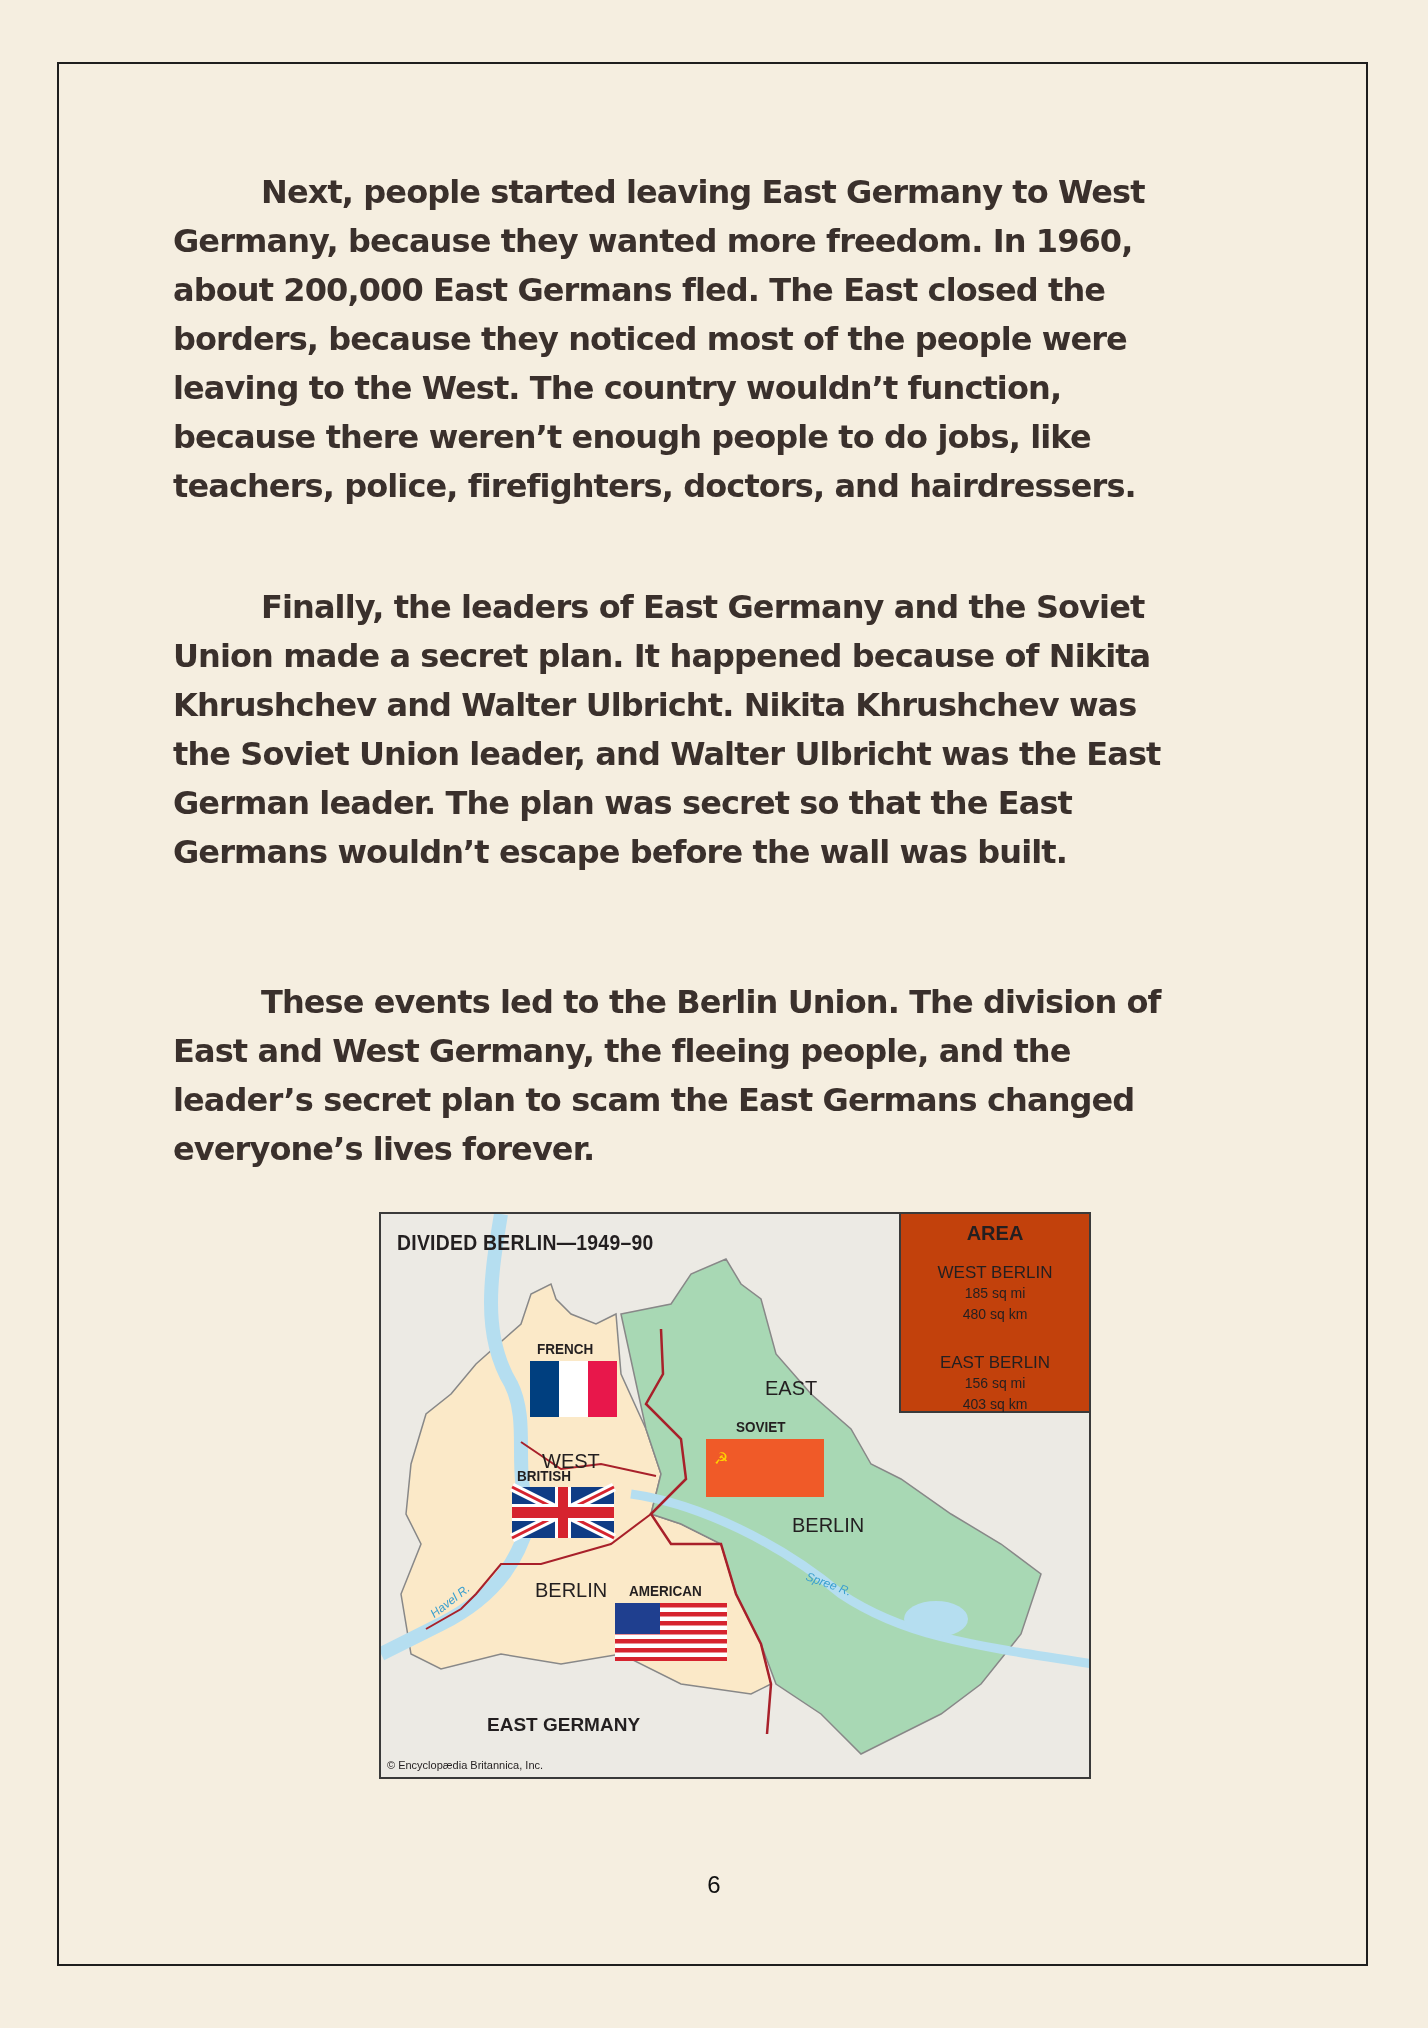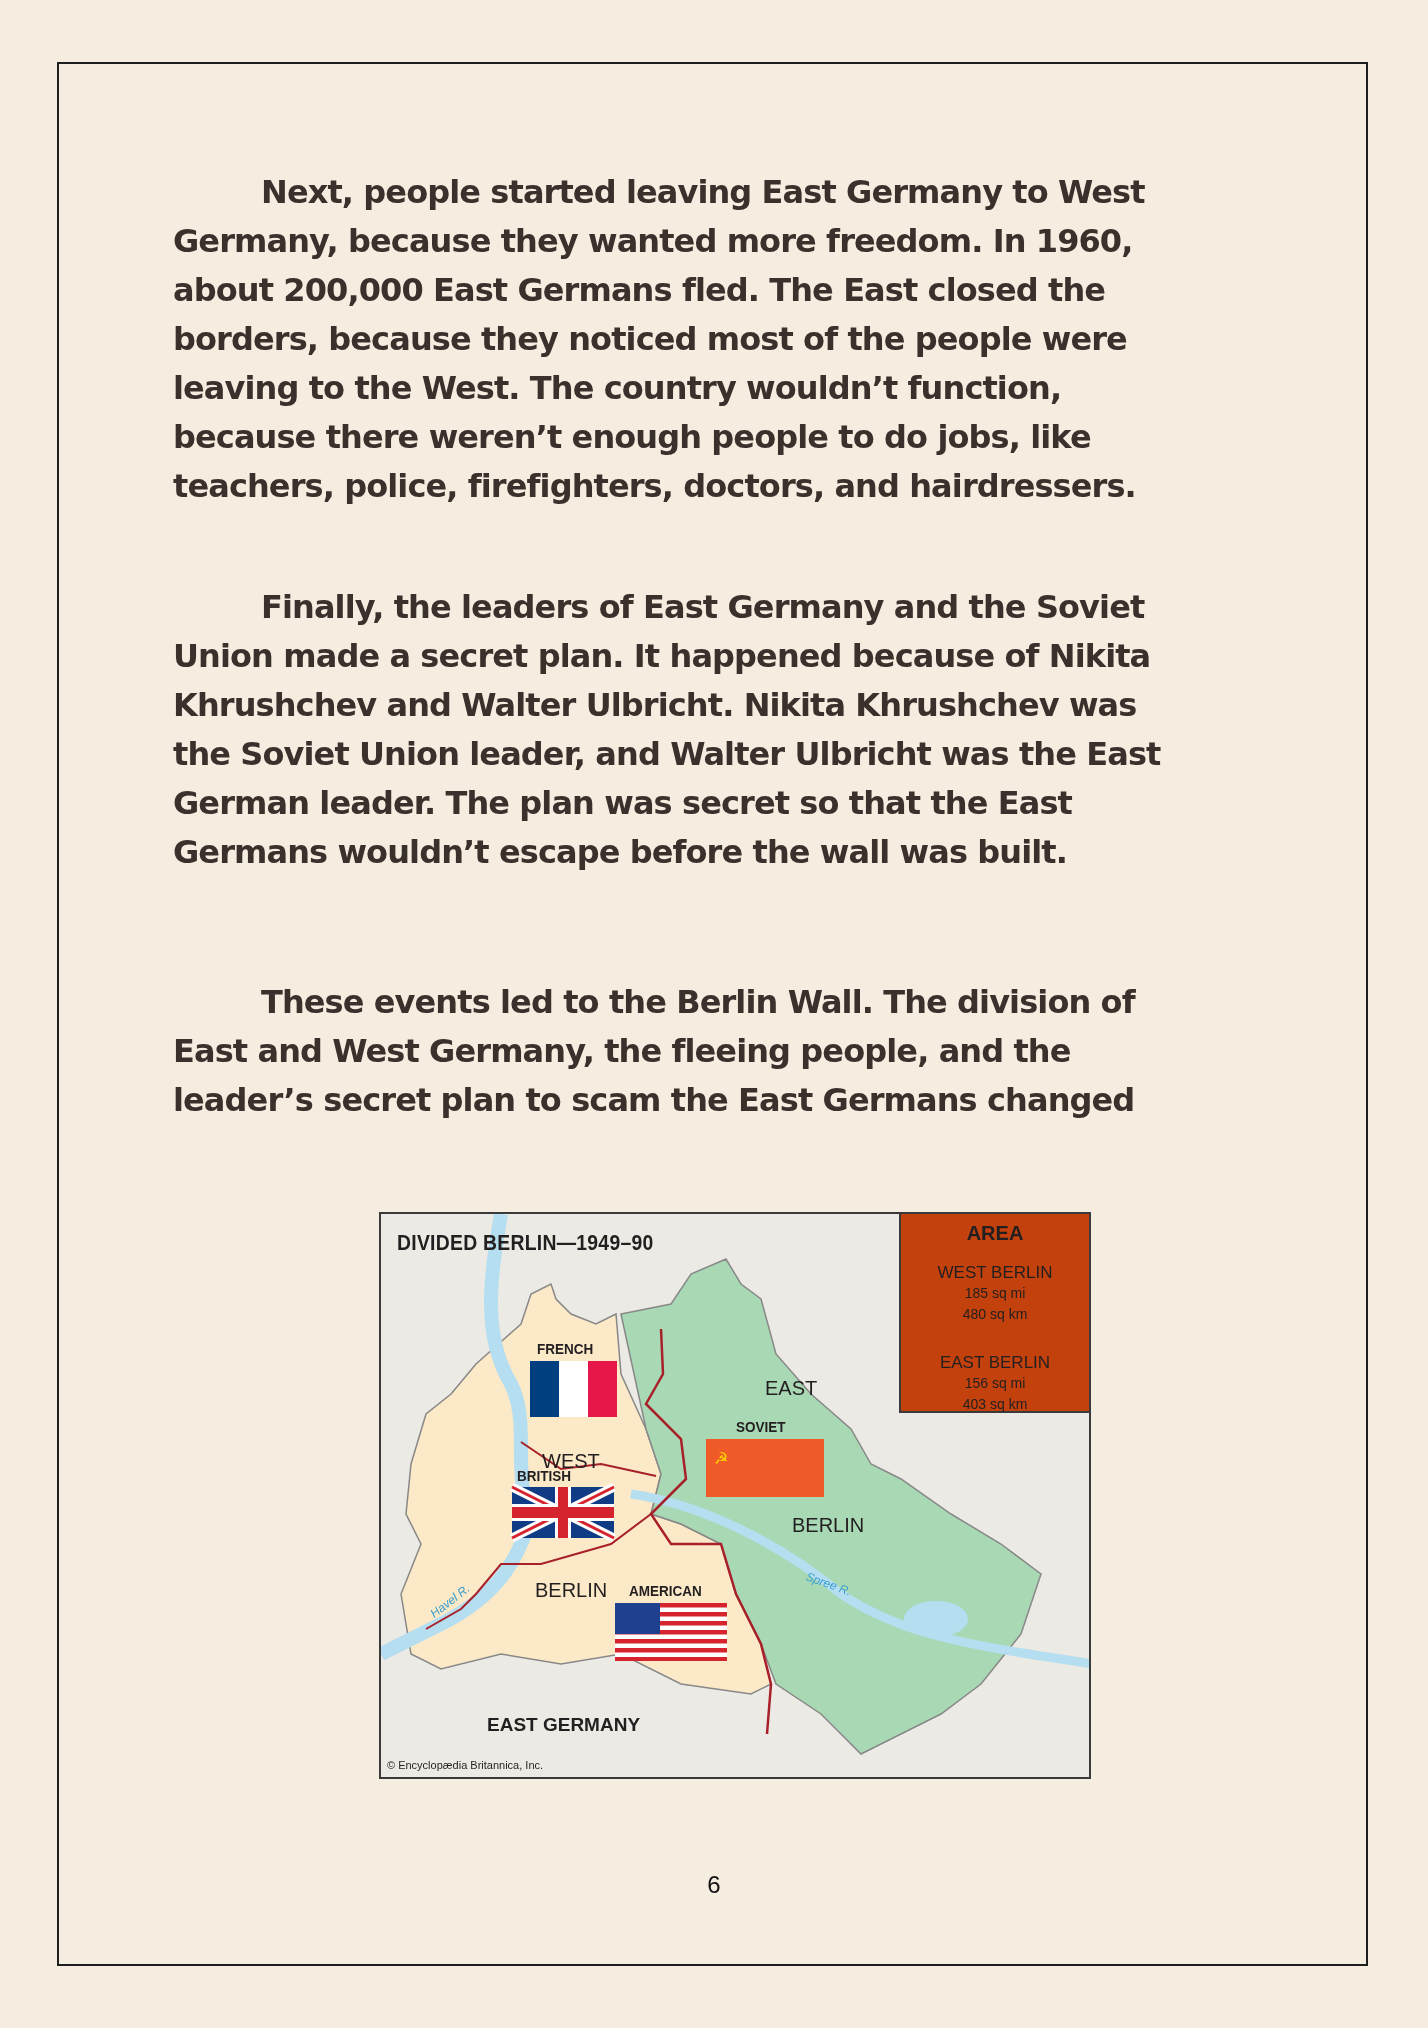--- a/index.html
+++ b/index.html
@@ -28,21 +28,21 @@
 </style>
 </head>
 <body>
 
 <div class="frame"></div>
 
 <p class="para" id="p1"><span class="indent"></span><span>Next, people started leaving East Germany to West</span><br><span>Germany, because they wanted more freedom.  In 1960,</span><br><span>about 200,000 East Germans fled.  The East closed the</span><br><span>borders, because they noticed most of the people were</span><br><span>leaving to the West.  The country wouldn’t function,</span><br><span>because there weren’t enough people to do jobs, like</span><br><span>teachers, police, firefighters, doctors, and hairdressers.</span></p>
 
 <p class="para" id="p2"><span class="indent"></span><span>Finally, the leaders of East Germany and the Soviet</span><br><span>Union made a secret plan.  It happened because of Nikita</span><br><span>Khrushchev and Walter Ulbricht.  Nikita Khrushchev was</span><br><span>the Soviet Union leader, and Walter Ulbricht was the East</span><br><span>German leader.  The plan was secret so that the East</span><br><span>Germans wouldn’t escape before the wall was built.</span></p>
 
-<p class="para" id="p3"><span class="indent"></span><span>These events led to the Berlin Wall.  The division of</span><br><span>East and West Germany, the fleeing people, and the</span><br><span>leader’s secret plan to scam the East Germans changed</span><br></p>
+<p class="para" id="p3"><span class="indent"></span><span>These events led to the Berlin Union.  The division of</span><br><span>East and West Germany, the fleeing people, and the</span><br><span>leader’s secret plan to scam the East Germans changed</span><br><span>everyone’s lives forever.</span></p>
 
 <div class="map">
   <svg width="712" height="567" viewBox="0 0 712 567">
 
     <path d="M70,180 L95,150 L140,110 L150,80 L170,70 L175,85 L190,100 L215,110 L235,100 L240,160 L265,215 L280,260 L270,300 L300,310 L340,330 L355,380 L380,430 L390,470 L370,480 L300,470 L240,440 L180,450 L120,440 L60,455 L30,440 L20,380 L40,330 L25,300 L30,250 L45,200 Z" fill="#fbe9c8" stroke="#888" stroke-width="1.5"></path>
 
     <path d="M240,100 L290,90 L310,60 L345,45 L360,70 L380,85 L395,140 L430,180 L470,215 L490,250 L520,265 L570,300 L620,330 L660,360 L640,420 L600,470 L560,500 L520,520 L480,540 L440,500 L395,470 L380,430 L355,380 L340,330 L300,310 L270,300 L280,260 L265,215 Z" fill="#a8d8b4" stroke="#888" stroke-width="1.5"></path>
 
     <path d="M120,0 C110,60 100,120 130,170 C150,210 130,260 150,300 C140,340 120,380 60,410 C40,420 20,430 0,440" stroke="#b5def0" stroke-width="14" fill="none"></path>
     <path d="M250,280 C320,290 400,330 460,380 C520,420 580,430 712,450" stroke="#b5def0" stroke-width="9" fill="none"></path>

